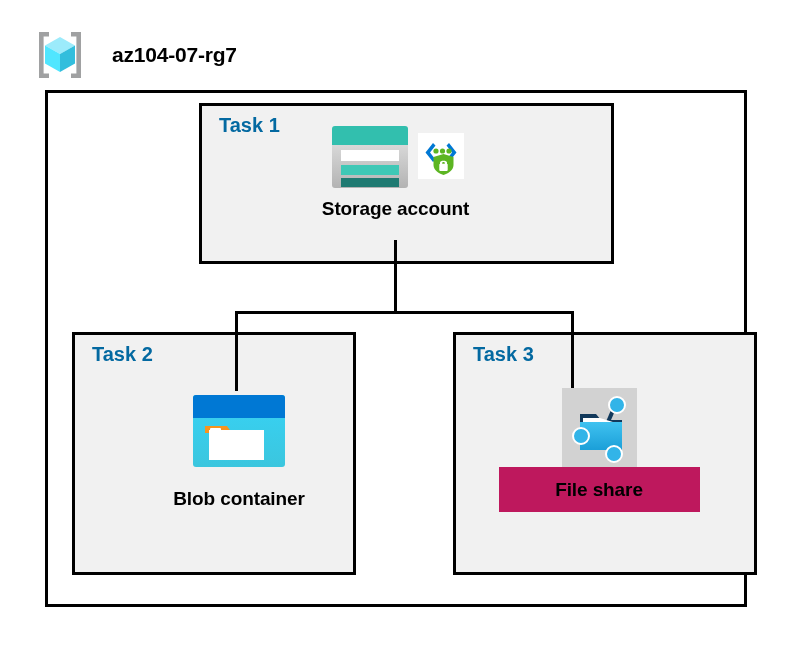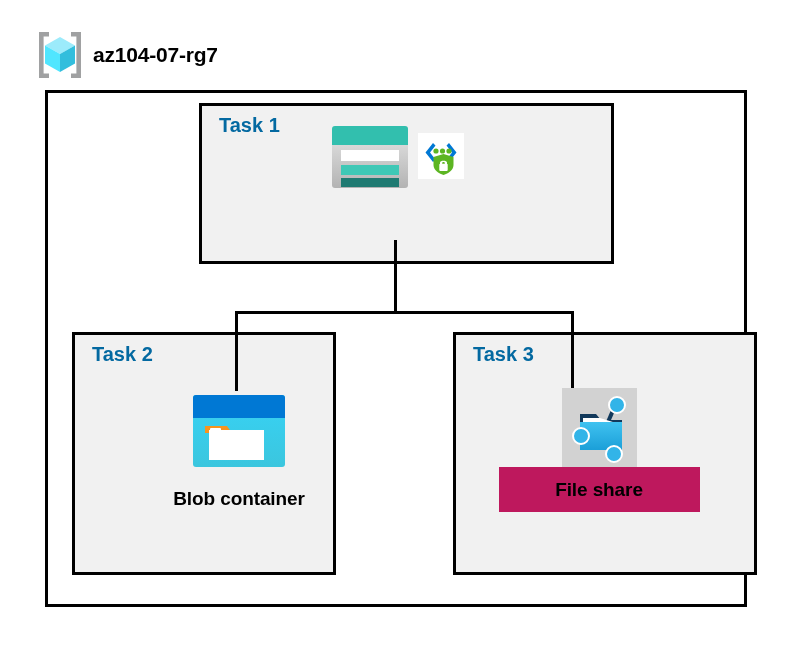--- a/index.html
+++ b/index.html
@@ -16,21 +16,21 @@
     -webkit-font-smoothing: antialiased;
   }
 
   
   #rg-header {
     position: absolute;
     left: 33px;
     top: 28px;
     display: flex;
     align-items: center;
-    gap: 6px;
+    gap: 25px;
   }
   #rg-icon {
     width: 54px;
     height: 54px;
     display: block;
   }
   #rg-title {
     font-size: 21px;
     font-weight: bold;
     color: #000000;
@@ -51,21 +51,21 @@
   }
 
   
   .task-box {
     position: absolute;
     background: #f1f1f1;
     border: 3px solid #000000;
     box-sizing: border-box;
   }
   #task-box-1 { left: 199px; top: 103px; width: 415px; height: 161px; }
-  #task-box-2 { left: 72px;  top: 332px; width: 264px; height: 243px; }
+  #task-box-2 { left: 72px;  top: 332px; width: 284px; height: 243px; }
   #task-box-3 { left: 420px; top: 332px; width: 304px; height: 243px; margin-left: 33px; }
 
   .task-label {
     position: absolute;
     left: 17px;
     top: 8px;
     font-size: 20px;
     font-weight: bold;
     color: #0369a1;
     white-space: nowrap;
@@ -197,20 +197,21 @@
       <circle cx="18" cy="18" r="2.6" fill="#5cb522"></circle>
       <circle cx="24.5" cy="18" r="2.6" fill="#5cb522"></circle>
       <circle cx="31" cy="18" r="2.6" fill="#5cb522"></circle>
 
       <path d="M25.5 21 L35.5 24 L35.5 32 C35.5 37 30.5 40.5 25.5 42 C20.5 40.5 15.5 37 15.5 32 L15.5 24 Z" fill="#5cb522"></path>
 
       <path d="M22 29.5 C22 27 29 27 29 29.5 L29 31 L26.8 31 L26.8 29.8 C26.8 28.6 24.2 28.6 24.2 29.8 L24.2 31 L22 31 Z" fill="#ffffff"></path>
       <rect x="21.3" y="30.8" width="8.4" height="7.2" rx="1" fill="#ffffff"></rect>
     </svg>
   </div>
+  <div class="node-caption">Storage account</div>
 </div>
 
 <div class="node" id="node-blob">
   <svg width="94" height="74" viewBox="0 0 94 74">
     <defs>
       <linearGradient id="blobBody" x1="0" y1="0" x2="0" y2="1">
         <stop offset="0" stop-color="#37d3f6"></stop>
         <stop offset="1" stop-color="#3bc6de"></stop>
       </linearGradient>
     </defs>

